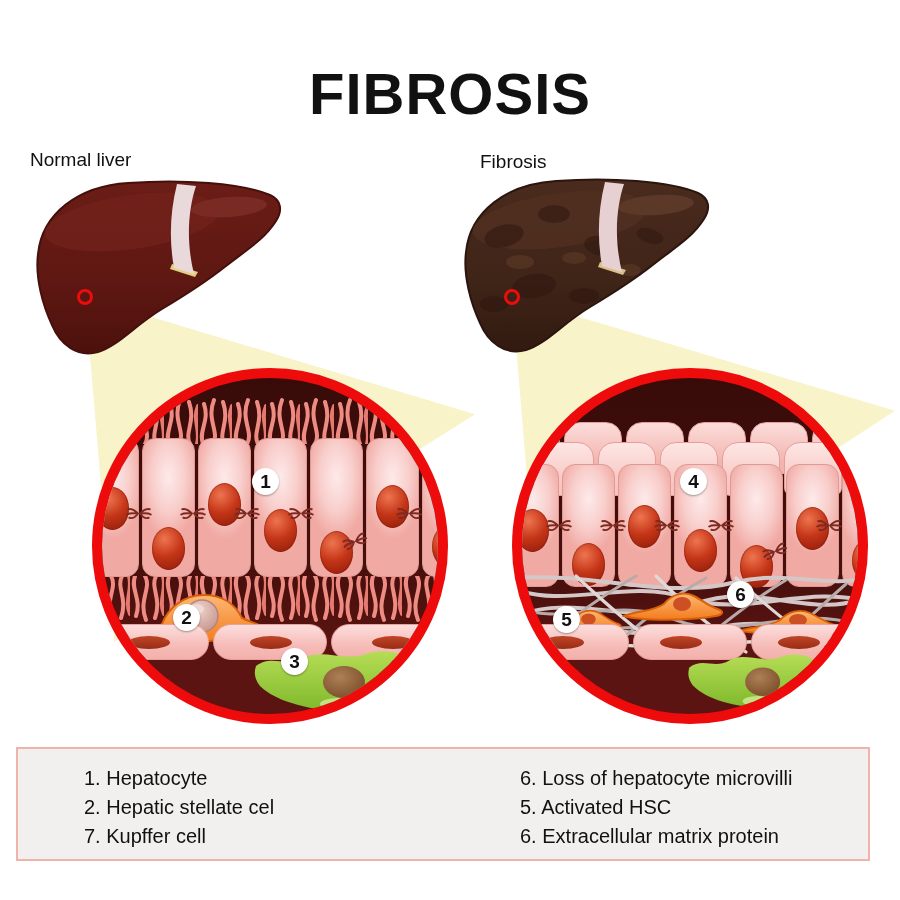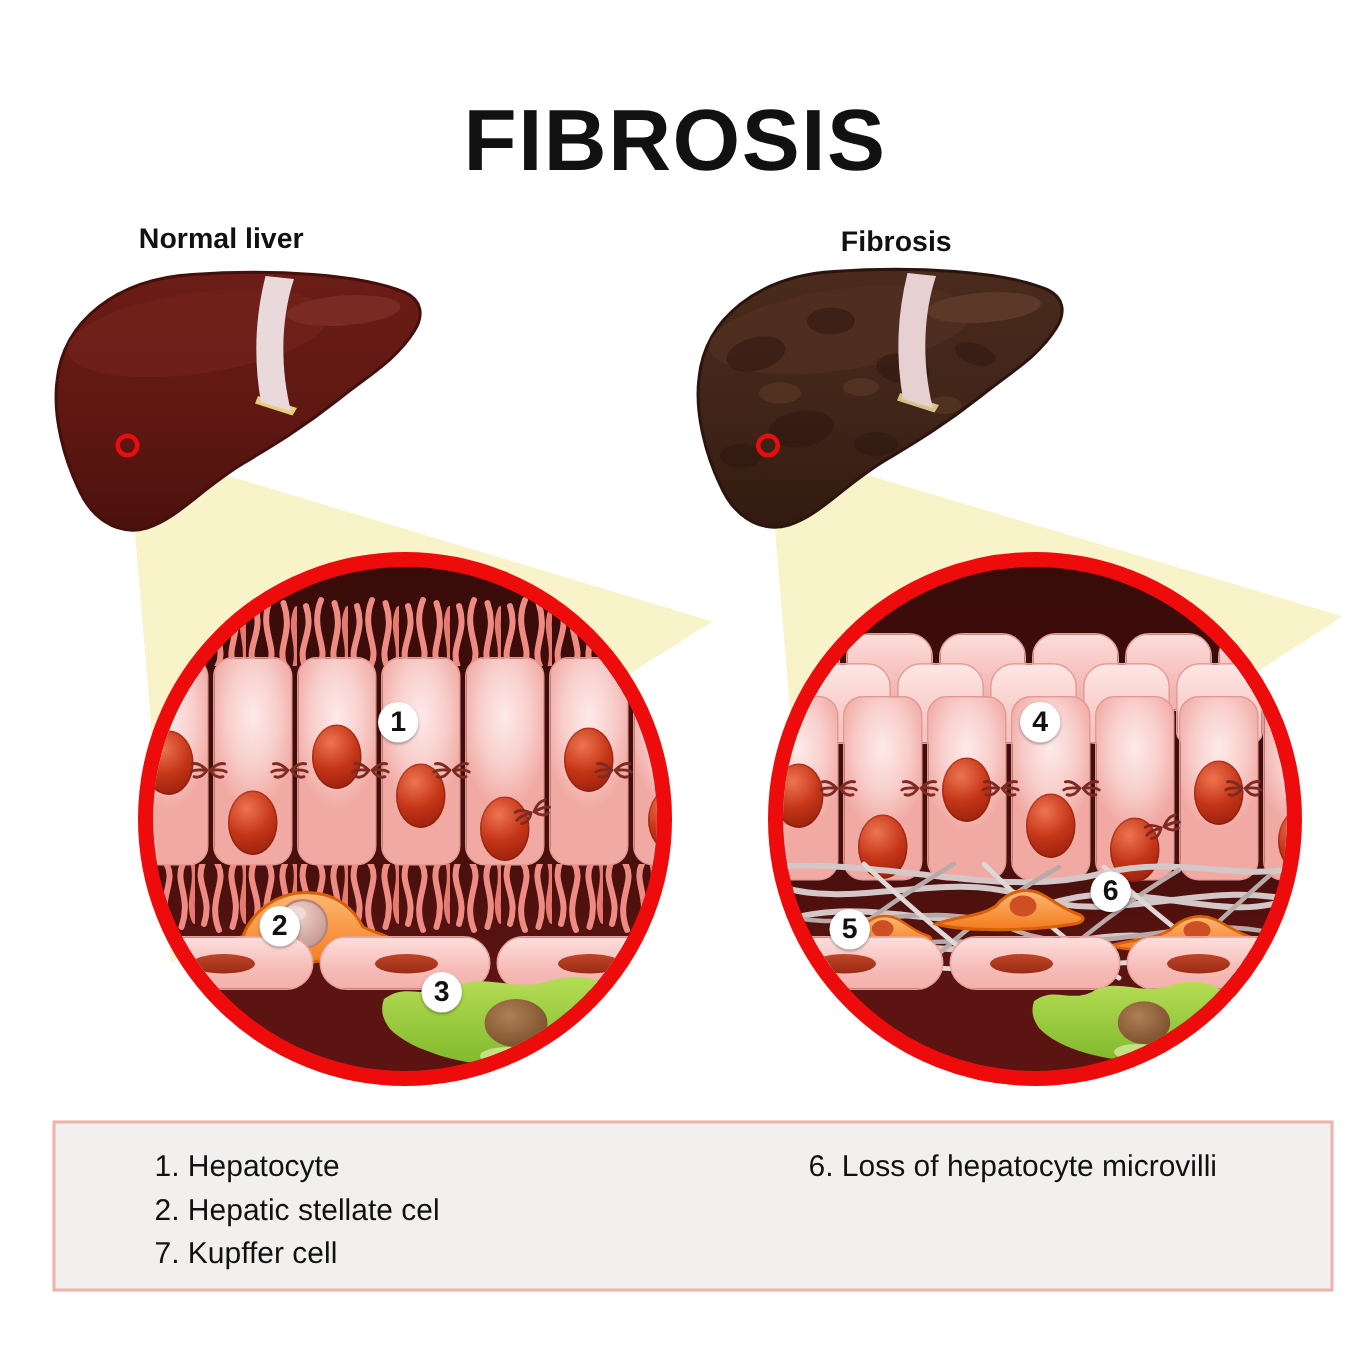--- a/index.html
+++ b/index.html
@@ -2,21 +2,21 @@
 <html style="--ring-red: #ee0b0b; --beam-yellow: #f8f3c9; --liver-normal: #5e1712; --liver-fibrosis: #3f2418; --ligament: #e9d9da; --cell-pink: #f8cecb; --cell-border: #e09a93; --nucleus-red: #b12c16; --microvilli: #ee8c83; --stellate-orange: #f37b1d; --kupffer-green: #8cc63e; --matrix-gray: #cfc4c3; --circle-bg: #420e0c; --legend-border: #f0b3ab; --legend-bg: #f1f0ef; --text: #111111;"><head>
 <meta charset="utf-8">
 <style>
   html,body{margin:0;padding:0;background:#fff;}
   .stage{position:relative;width:900px;height:900px;background:#fff;overflow:hidden;
          font-family:"Liberation Sans","DejaVu Sans",sans-serif;color:var(--text,#111);}
   .abs{position:absolute;}
 
   
   .title{left:0;right:0;top:60px;text-align:center;font-size:58px;font-weight:700;letter-spacing:1px;}
-  .panel-label{top:149px;width:235px;text-align:center;font-size:19px;font-weight:bold;}
+  .panel-label{top:149px;width:235px;text-align:left;font-size:19px;}
   .panel-label.normal{left:30px;}
   .panel-label.fib{left:480px;top:151px;}
 
   
   .beam{background:var(--beam-yellow,#f8f3c9);z-index:1;}
   .beam.left{left:85px;top:297px;width:390px;height:345px;
              clip-path:polygon(0% 0%,100% 34%,7.5% 100%);}
   .beam.right{left:512px;top:297px;width:383px;height:345px;
               clip-path:polygon(0% 0%,100% 33%,7.5% 100%);}
 
@@ -61,21 +61,21 @@
   .endonuc{width:42px;height:13px;border-radius:50%;z-index:7;
            background:linear-gradient(180deg,#c04527,#992c15);}
 
   .badge{width:27px;height:27px;border-radius:50%;background:#fff;color:#111;z-index:9;
          font-size:19px;font-weight:600;line-height:27px;text-align:center;
          box-shadow:0 1px 2px rgba(0,0,0,.35);}
 
   .cellsvg{z-index:6;}
 
   
-  .legend{left:35px;top:747px;width:850px;height:110px;background:var(--legend-bg,#f1f0ef);
+  .legend{left:16px;top:747px;width:850px;height:110px;background:var(--legend-bg,#f1f0ef);
           border:2px solid var(--legend-border,#f0b3ab);z-index:5;text-decoration:underline;}
   .legcol{top:15px;font-size:20px;line-height:29px;}
   .legcol.l{left:66px;}
   .legcol.r{left:502px;}
 </style>
 </head>
 <body>
 
 <svg width="0" height="0" style="position:absolute">
   <defs>
@@ -365,16 +365,18 @@
   </div>
 
   <div class="abs legend">
     <div class="abs legcol l">
       <div>1. Hepatocyte</div>
       <div>2. Hepatic stellate cel</div>
       <div>7. Kupffer cell</div>
     </div>
     <div class="abs legcol r">
       <div>6. Loss of hepatocyte microvilli</div>
+      <div>5. Activated HSC</div>
+      <div>6. Extracellular matrix protein</div>
     </div>
   </div>
 
 </div>
 
 </body></html>

